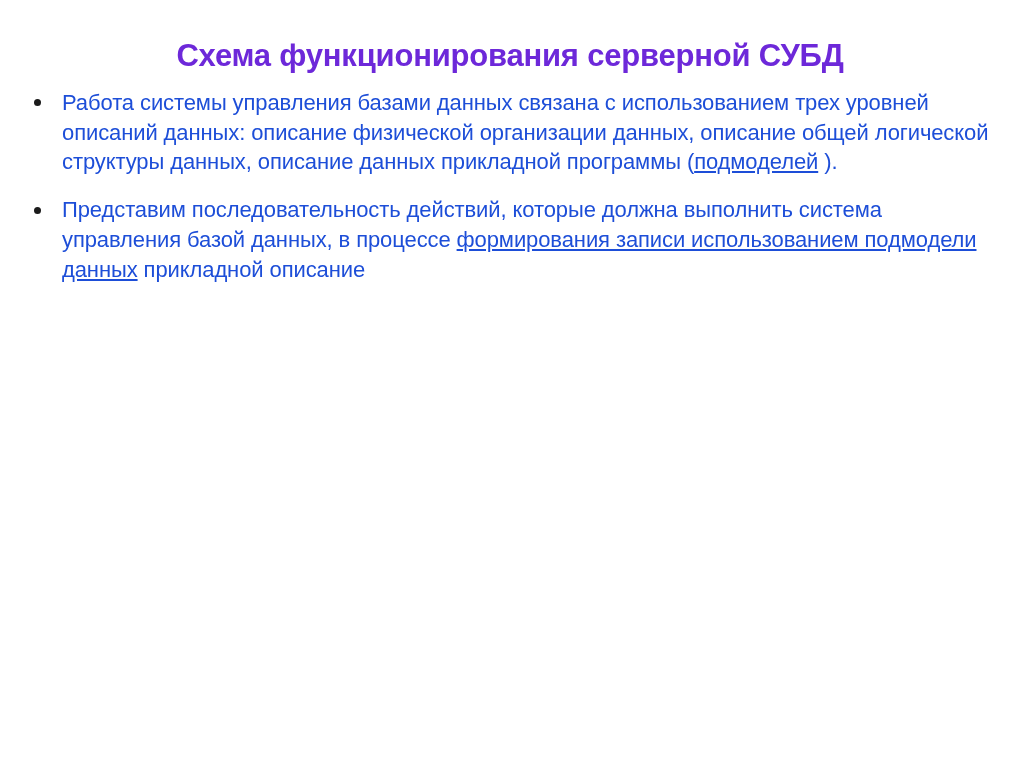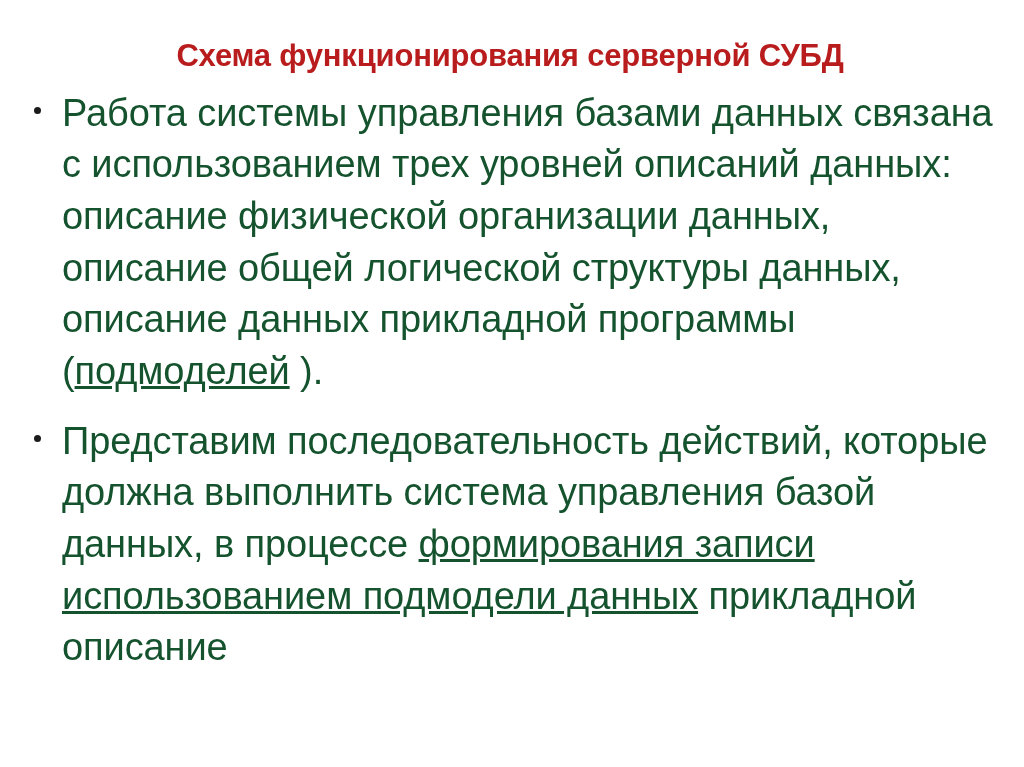--- a/index.html
+++ b/index.html
@@ -15,40 +15,40 @@
     overflow: hidden;
   }
   .slide {
     width: 1024px;
     height: 767px;
     box-sizing: border-box;
     padding: 30px 24px 0 20px;
     position: relative;
   }
   .slide-title {
-    color: #b91c1c;
+    color: #6d28d9;
     font-weight: bold;
     font-size: 31px;
     line-height: 1.15;
     text-align: center;
     margin: 8px 0 14px 0;
     letter-spacing: -0.2px;
   }
   .bullet-list {
     list-style: none;
     margin: 0;
     padding: 0;
   }
   .bullet-item {
     position: relative;
     padding-left: 42px;
     margin-bottom: 18px;
-    font-size: 38px;
+    font-size: 22px;
     line-height: 1.36;
-    color: #14532d;
+    color: #1d4ed8;
     letter-spacing: -0.1px;
   }
   .bullet-item .dot {
     position: absolute;
     left: 14px;
     top: 0.52em;
     width: 7px;
     height: 7px;
     background: #1b1b1b;
     border-radius: 50%;

